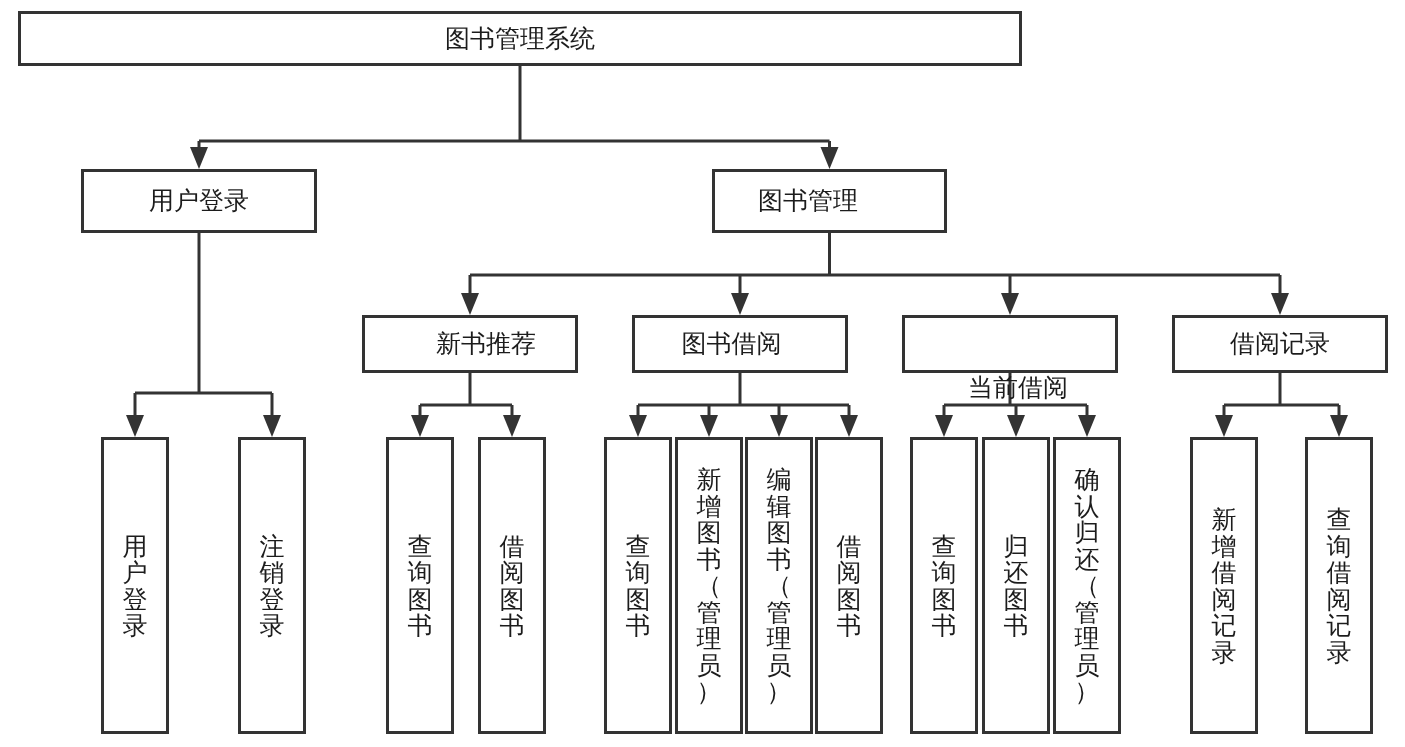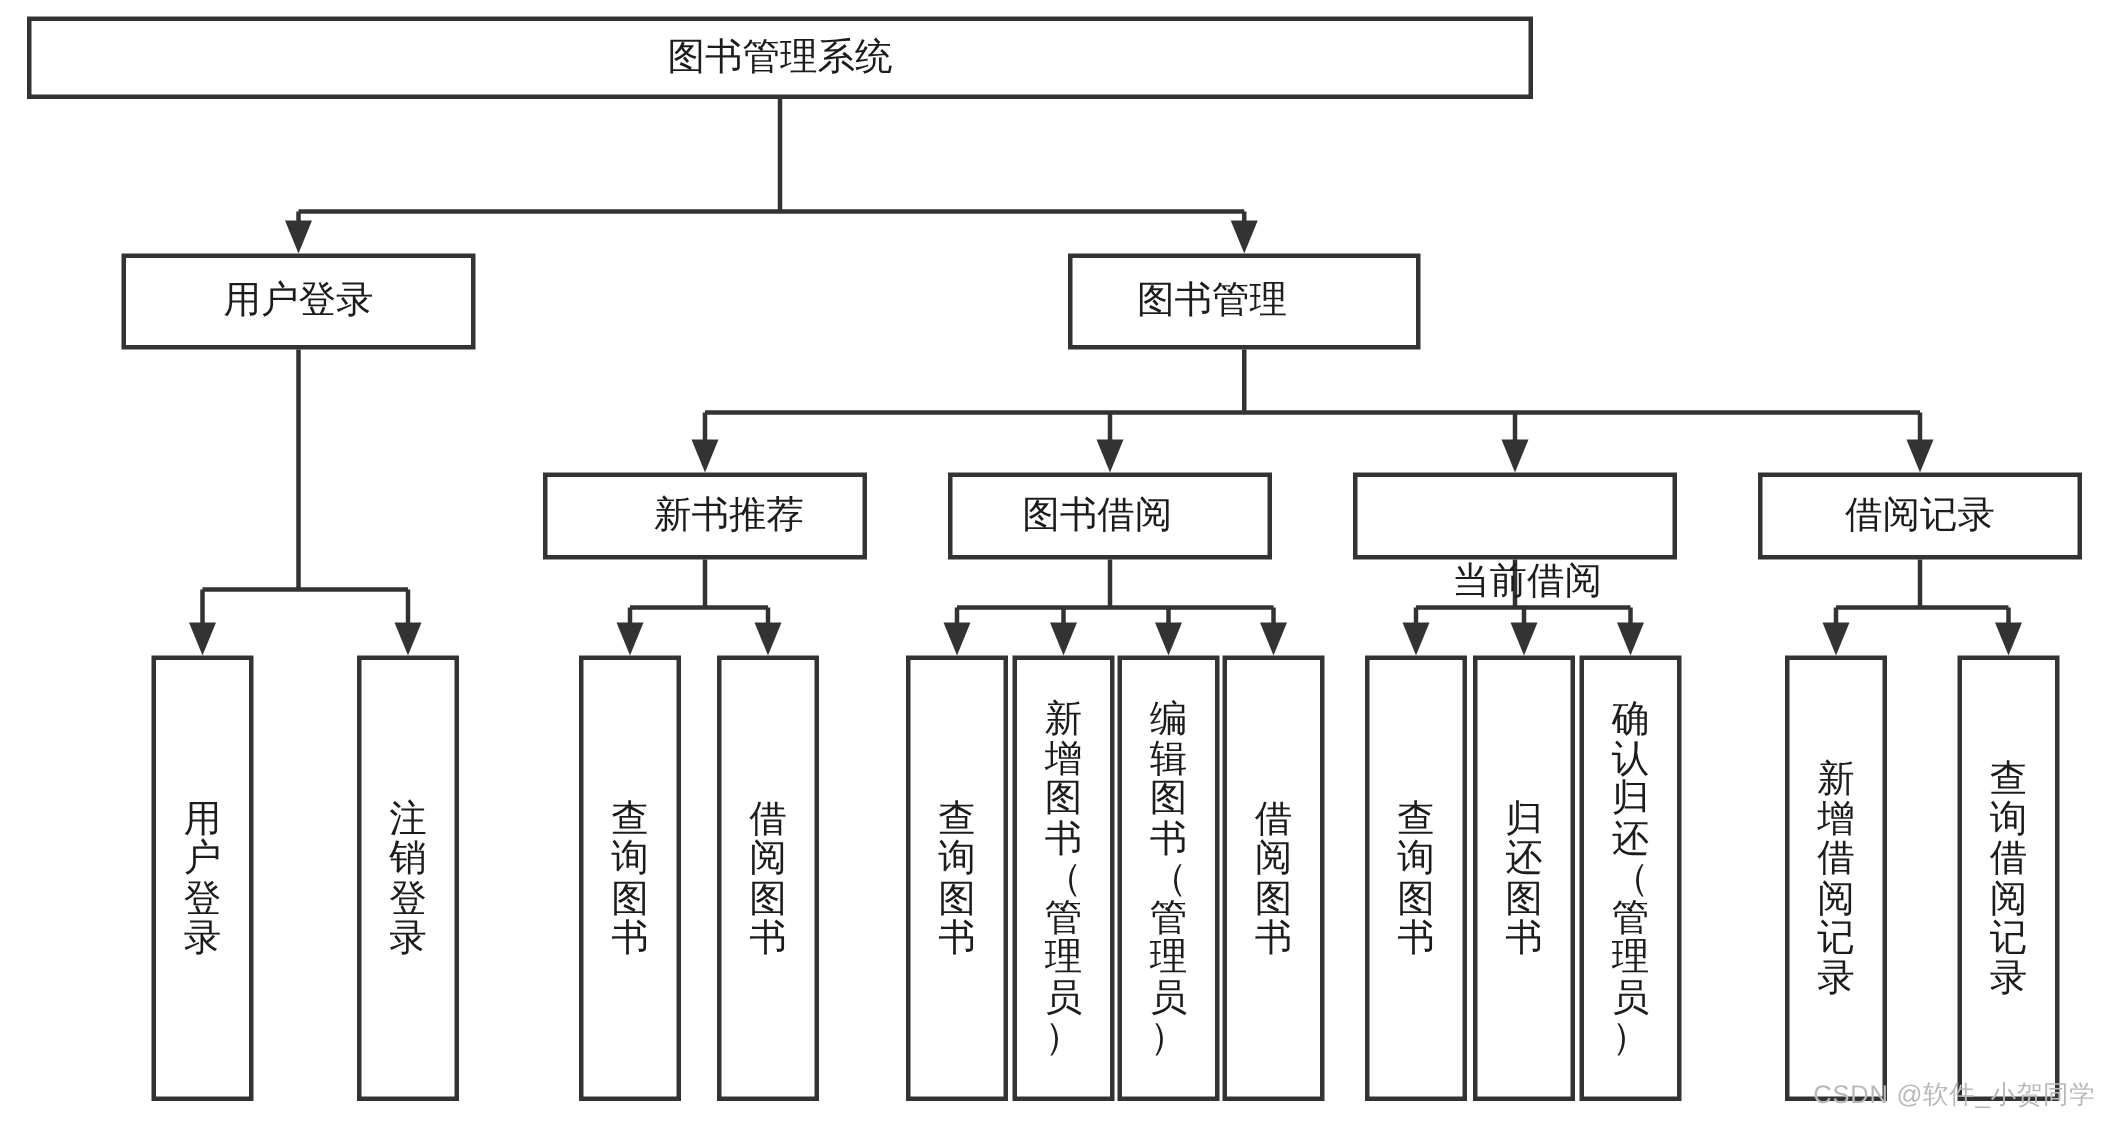--- a/index.html
+++ b/index.html
@@ -267,14 +267,13 @@
       </div>
       <div class="node-label-v" style="left: 1305px; top: 437px; width: 68px; height: 297px;">
         <span class="vchar">查</span>
         <span class="vchar">询</span>
         <span class="vchar">借</span>
         <span class="vchar">阅</span>
         <span class="vchar">记</span>
         <span class="vchar">录</span>
       </div>
     </div>
-  <div id="watermark">CSDN @软件_小贺同学</div>
 </div>
 
 </body></html>

